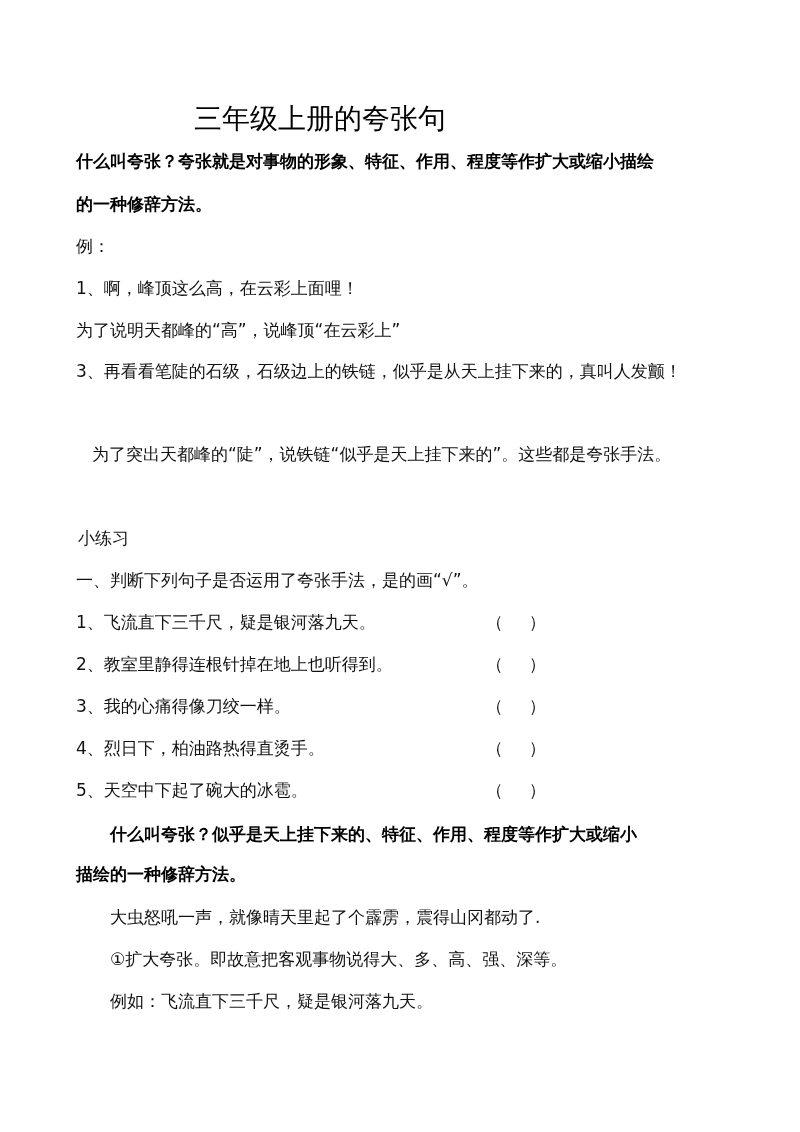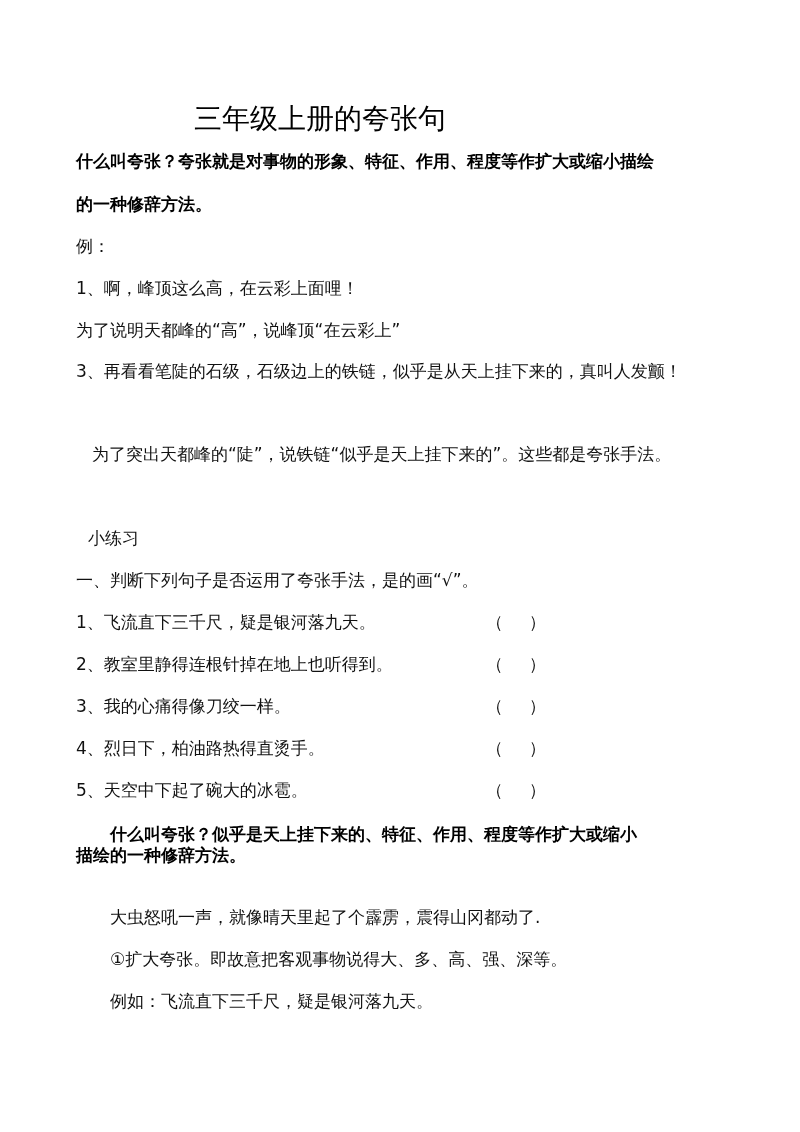--- a/index.html
+++ b/index.html
@@ -55,21 +55,21 @@
   <div class="line bold" style="top:150px; left:76px;">什么叫夸张？夸张就是对事物的形象、特征、作用、程度等作扩大或缩小描绘</div>
   <div class="line bold" style="top:193px; left:76px;">的一种修辞方法。</div>
 
   <div class="line" style="top:235px; left:76px;">例：</div>
 
   <div class="line" style="top:277px; left:76px;">1、啊，峰顶这么高，在云彩上面哩！</div>
   <div class="line" style="top:319px; left:76px;">为了说明天都峰的“高”，说峰顶“在云彩上”</div>
   <div class="line" style="top:360px; left:76px;">3、再看看笔陡的石级，石级边上的铁链，似乎是从天上挂下来的，真叫人发颤！</div>
   <div class="line" style="top:443px; left:76px;margin-left:16px;">为了突出天都峰的“陡”，说铁链“似乎是天上挂下来的”。这些都是夸张手法。</div>
 
-  <div class="line" style="top:527px; left:88px;text-align:center;">小练习</div>
+  <div class="line" style="top:527px; left:78px;text-align:center;">小练习</div>
   <div class="line" style="top:569px; left:76px;">一、判断下列句子是否运用了夸张手法，是的画“√”。</div>
 
   <div>
     <div>
       <div class="line" style="top:611px; left:76px;">1、飞流直下三千尺，疑是银河落九天。</div>
       <div class="paren" style="top:611px; left:486px;">
         <span>（</span><span class="gap"></span><span>）</span>
       </div>
     </div>
     <div>
@@ -92,19 +92,19 @@
     </div>
     <div>
       <div class="line" style="top:779px; left:76px;">5、天空中下起了碗大的冰雹。</div>
       <div class="paren" style="top:779px; left:486px;">
         <span>（</span><span class="gap"></span><span>）</span>
       </div>
     </div>
   </div>
 
   <div class="line bold" style="top:823px; left:110px;">什么叫夸张？似乎是天上挂下来的、特征、作用、程度等作扩大或缩小</div>
-  <div class="line bold" style="top:844px; left:76px;">描绘的一种修辞方法。</div>
+  <div class="line bold" style="top:864px; left:76px;font-family:Liberation Serif, serif;">描绘的一种修辞方法。</div>
 
   <div class="line" style="top:906px; left:110px;">大虫怒吼一声，就像晴天里起了个霹雳，震得山冈都动了.</div>
   <div class="line" style="top:948px; left:110px;">①扩大夸张。即故意把客观事物说得大、多、高、强、深等。</div>
   <div class="line" style="top:990px; left:110px;">例如：飞流直下三千尺，疑是银河落九天。</div>
 
 </div>
 
 </body></html>

